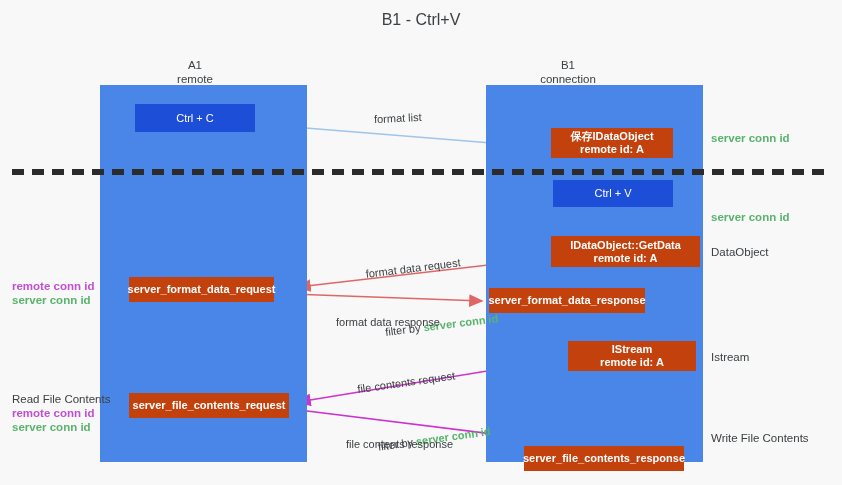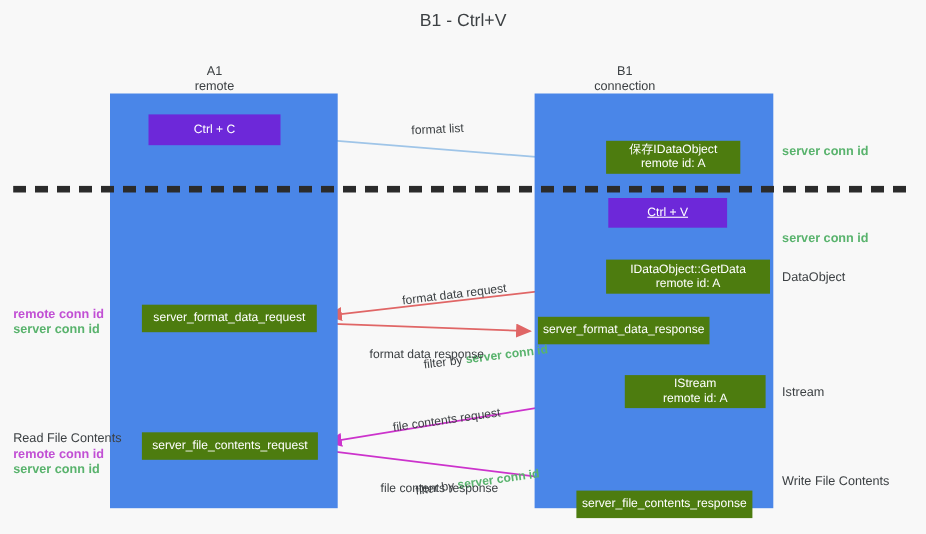--- a/index.html
+++ b/index.html
@@ -64,29 +64,29 @@
     display: flex;
     flex-direction: column;
     align-items: center;
     justify-content: center;
     color: #ffffff;
     font-size: 11px;
     line-height: 13px;
     text-align: center;
     white-space: pre;
   }
-  .node.green  { background: #6d28d9; }
-  .node.orange { background: #4d7c0f; }
+  .node.green  { background: #1d4ed8; }
+  .node.orange { background: #c2410c; font-weight: bold; }
   .node .l2 { font-size: 11px; }
 
   #node-ctrl-c  { left: 135px; top: 104px; width: 120px; height: 28px; }
   #node-save-ido{ left: 551px; top: 128px; width: 122px; height: 30px; }
-  #node-ctrl-v  { left: 553px; top: 180px; width: 108px; height: 27px; text-decoration: underline; }
+  #node-ctrl-v  { left: 553px; top: 180px; width: 120px; height: 27px; }
   #node-getdata { left: 551px; top: 236px; width: 149px; height: 31px; }
-  #node-fmt-req { left: 129px; top: 277px; width: 159px; height: 25px; }
+  #node-fmt-req { left: 129px; top: 277px; width: 145px; height: 25px; }
   #node-fmt-res { left: 489px; top: 288px; width: 156px; height: 25px; }
   #node-istream { left: 568px; top: 341px; width: 128px; height: 30px; }
   #node-file-req{ left: 129px; top: 393px; width: 160px; height: 25px; }
   #node-file-res{ left: 524px; top: 446px; width: 160px; height: 25px; }
 
   
   .side-label {
     font-size: 11.5px;
     color: #3c4043;
     white-space: pre;

